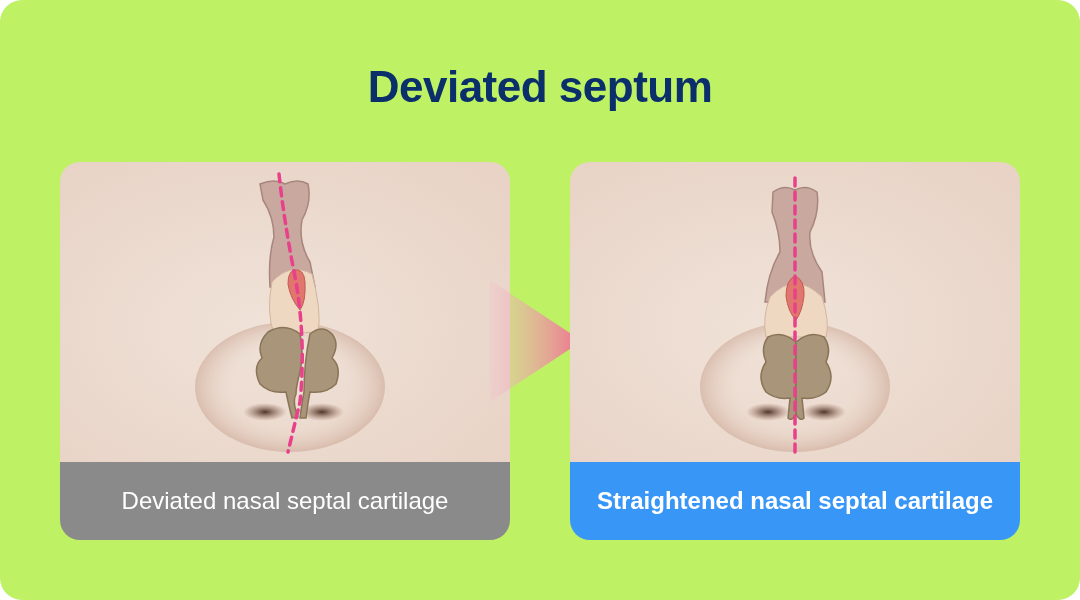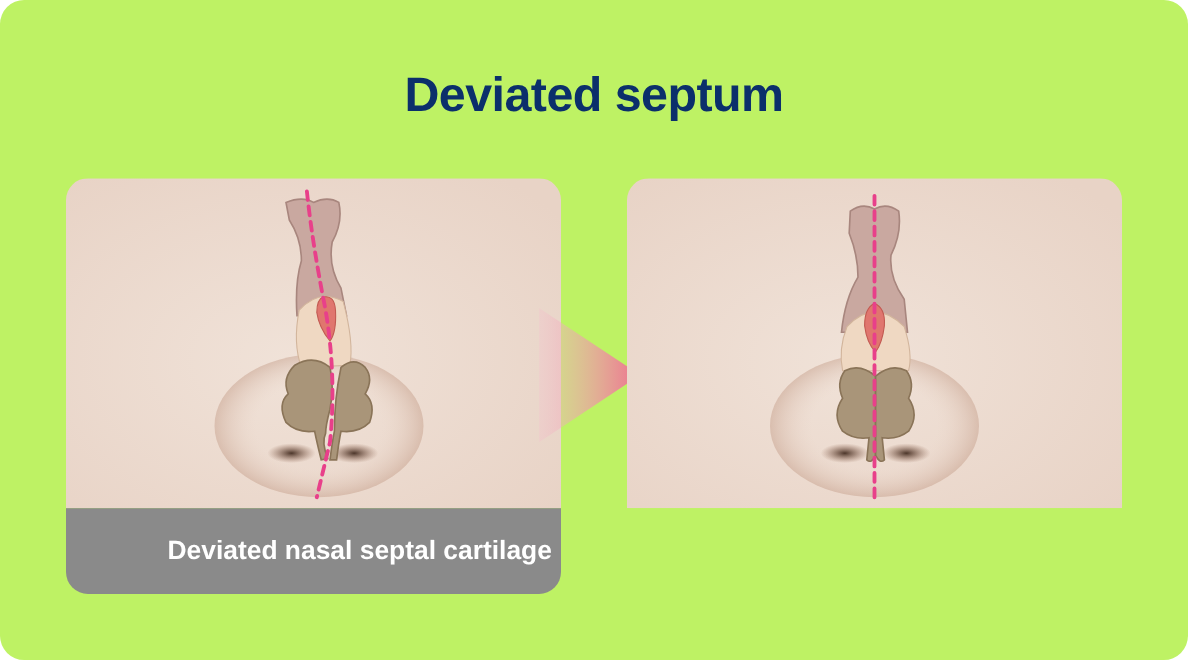--- a/index.html
+++ b/index.html
@@ -4,21 +4,21 @@
 <style>
   html,body{margin:0;padding:0;background:#ffffff;}
   body{width:1080px;height:600px;overflow:hidden;font-family:"Liberation Sans","DejaVu Sans",sans-serif;}
   .frame{position:absolute;left:0;top:0;width:1080px;height:600px;background:#bef264;border-radius:22px;}
   .title{position:absolute;left:0;top:62px;width:1080px;text-align:center;font-size:44px;font-weight:700;color:#0b2f6b;letter-spacing:-0.5px;}
   .card{position:absolute;top:162px;width:450px;height:378px;border-radius:20px;overflow:hidden;}
   .card.left{left:60px;}
   .card.right{left:570px;}
   .illus{position:absolute;left:0;top:0;width:450px;height:300px;}
   .caption{position:absolute;left:0;top:300px;width:450px;height:78px;display:flex;align-items:center;justify-content:center;color:#fff;font-size:24px;}
-  .left .caption{background:#8a8a8a;font-weight:700;padding-left:42px;}
+  .left .caption{background:#8a8a8a;font-weight:400;}
   .right .caption{background:#3796f6;font-weight:700;}
   .arrow{position:absolute;left:490px;top:280px;width:92px;height:122px;}
 </style>
 </head>
 <body>
 
 <div class="frame">
   <div class="title">Deviated septum</div>
 
   <div class="card left">
@@ -84,14 +84,15 @@
 
       <path d="M200 135 Q225 108 252 135 Q260 160 256 175 L196 175 Q192 155 200 135 Z" fill="#efd8c2" stroke="#d2b59c" stroke-width="1"></path>
 
       <path d="M225 114 Q235 118 234 134 Q232 150 226 158 Q218 150 216 134 Q216 118 225 114 Z" fill="#e0766e" stroke="#c25a52" stroke-width="1"></path>
 
       <path d="M198 175 Q212 168 226 180 L226 252 Q222 260 218 256 L220 236 Q206 238 196 230 Q186 215 196 200 Q190 186 198 175 Z" fill="#a99579" stroke="#8a7458" stroke-width="1.5"></path>
       <path d="M254 175 Q240 168 226 180 L226 252 Q230 260 234 256 L232 236 Q246 238 256 230 Q266 215 256 200 Q262 186 254 175 Z" fill="#a99579" stroke="#8a7458" stroke-width="1.5"></path>
 
       <line x1="225" y1="16" x2="225" y2="292" stroke="#e8408a" stroke-width="3.5" stroke-dasharray="8 6" stroke-linecap="round"></line>
     </svg>
+    <div class="caption">Straightened nasal septal cartilage</div>
   </div>
 </div>
 
 </body></html>

